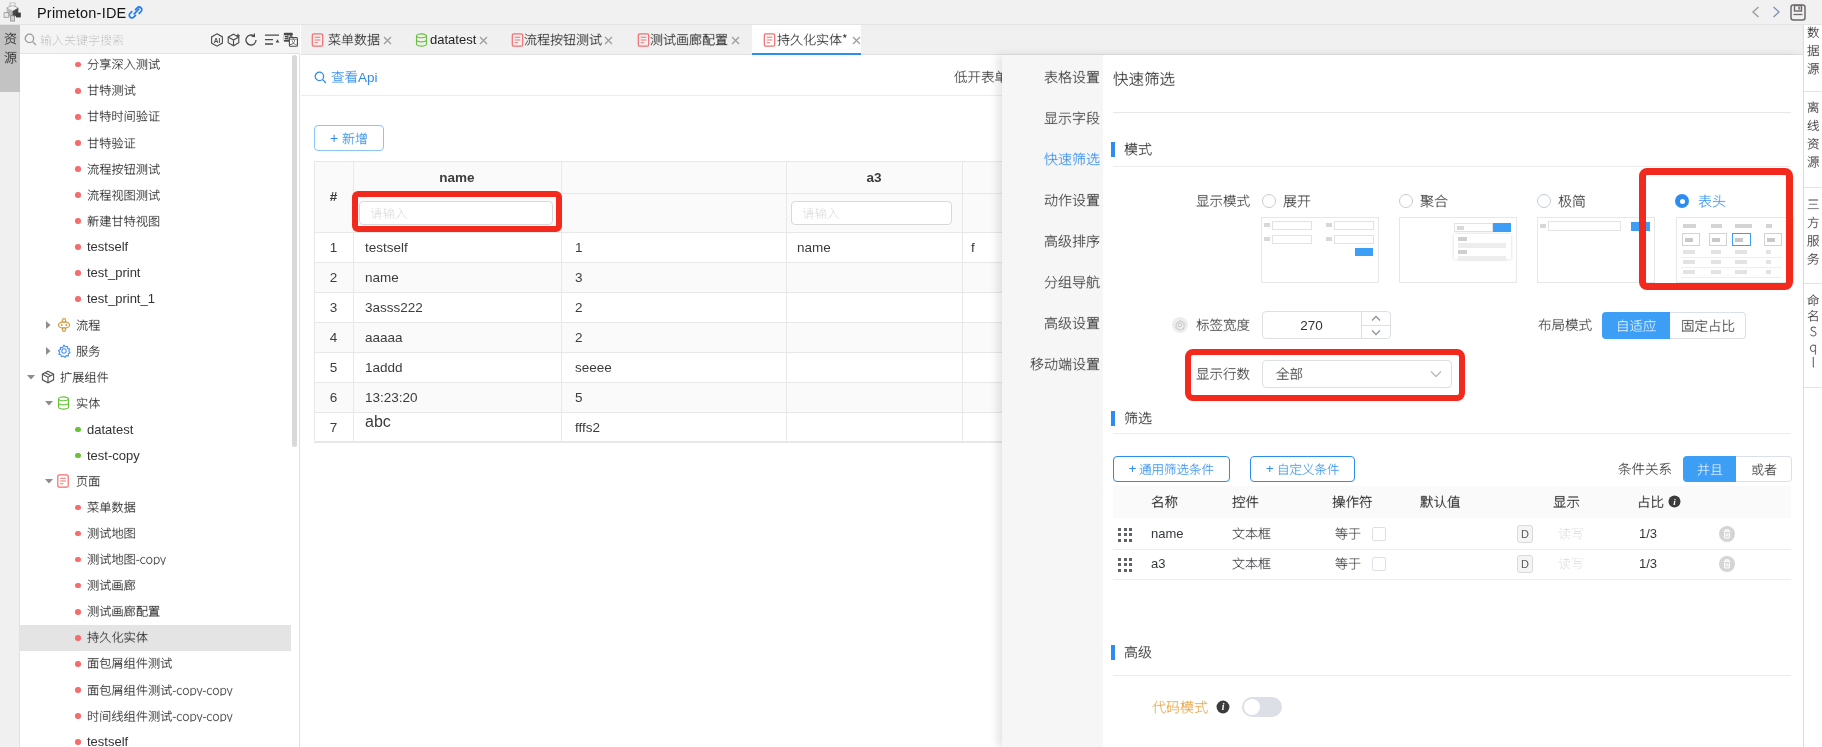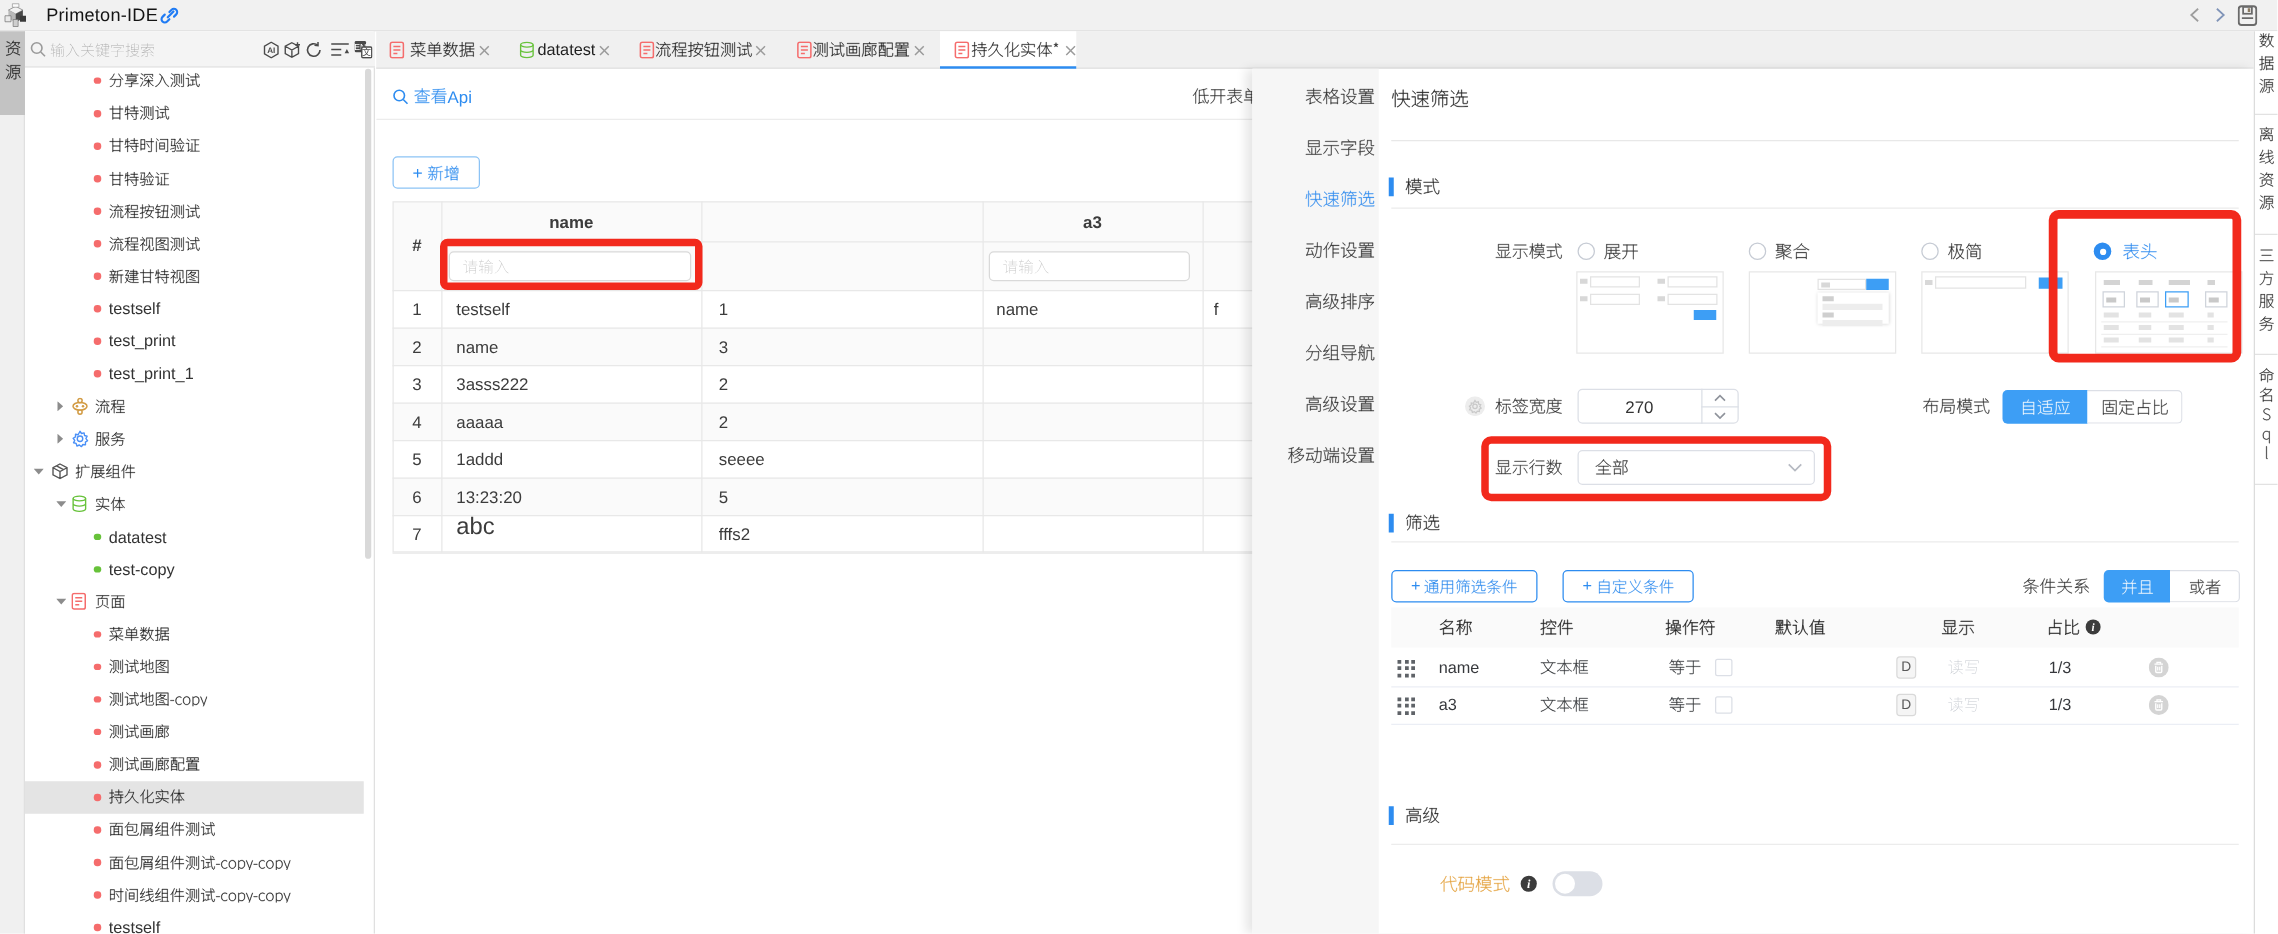--- a/index.html
+++ b/index.html
@@ -675,21 +675,21 @@
       <div class="a row" style="left:64px;top:296px;height:30px;font-size:13.5px;color:#3c3c3c">1addd</div>
       <div class="a row" style="left:274px;top:296px;height:30px;font-size:13.5px;color:#3c3c3c">seeee</div>
       <div class="a row" style="left:496px;top:296px;height:30px;font-size:13.5px;color:#3c3c3c"></div>
       <div class="a row" style="left:670px;top:296px;height:30px;font-size:13.5px;color:#3c3c3c"></div>
       <div class="a row" style="left:13px;top:326px;width:39px;height:30px;justify-content:center;font-size:13.5px;color:#3c3c3c">6</div>
       <div class="a row" style="left:64px;top:326px;height:30px;font-size:13.5px;color:#3c3c3c">13:23:20</div>
       <div class="a row" style="left:274px;top:326px;height:30px;font-size:13.5px;color:#3c3c3c">5</div>
       <div class="a row" style="left:496px;top:326px;height:30px;font-size:13.5px;color:#3c3c3c"></div>
       <div class="a row" style="left:670px;top:326px;height:30px;font-size:13.5px;color:#3c3c3c"></div>
       <div class="a row" style="left:13px;top:356px;width:39px;height:30px;justify-content:center;font-size:13.5px;color:#3c3c3c">7</div>
-      <div class="a row" style="left:64px;top:356px;height:20px;font-size:19px;color:#3c3c3c">abc</div>
+      <div class="a row" style="left:64px;top:356px;height:20px;font-size:16px;color:#3c3c3c">abc</div>
       <div class="a row" style="left:274px;top:356px;height:30px;font-size:13.5px;color:#3c3c3c">fffs2</div>
       <div class="a row" style="left:496px;top:356px;height:30px;font-size:13.5px;color:#3c3c3c"></div>
       <div class="a row" style="left:670px;top:356px;height:30px;font-size:13.5px;color:#3c3c3c"></div>
     </div>
     <div class="a" style="left:1002px;top:55px;width:801px;height:692px;background:#fff;box-shadow:-5px 0 8px rgba(0,0,0,0.10)">
       <div class="a" style="left:0;top:0;width:101px;height:692px;background:#f6f6f6"></div>
       <div class="a row" style="left:42px;top:12px;height:20px">
         <svg class="tx " style="width:56.0px;height:14px;fill:#333;stroke:#333;stroke-width:20;" viewBox="0 -880 4000 1000">
           <use href="#g8868" x="0"></use>
           <use href="#g683C" x="1000"></use>

